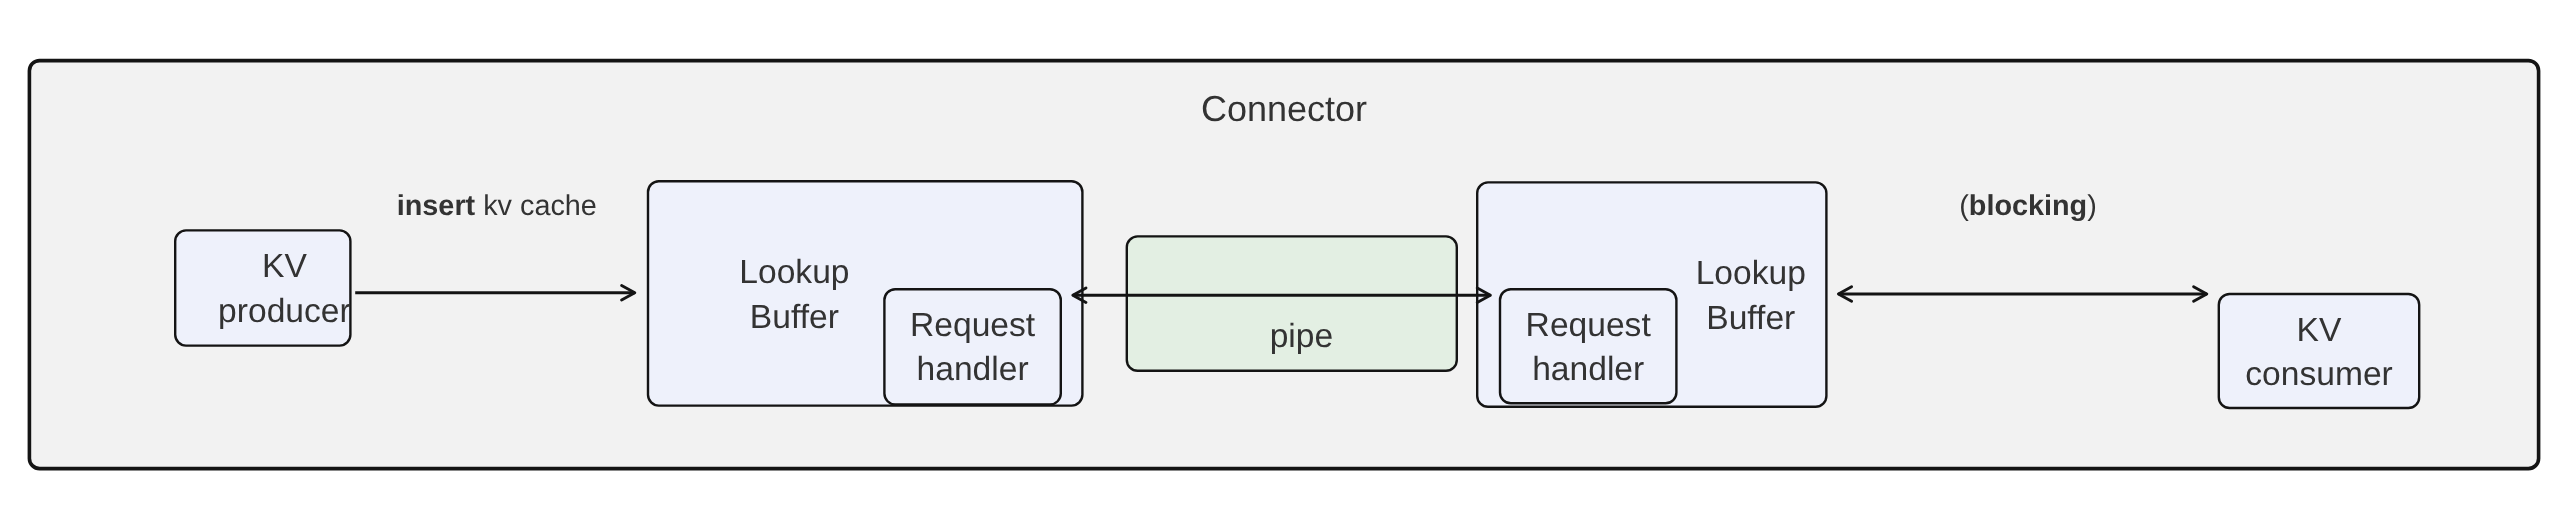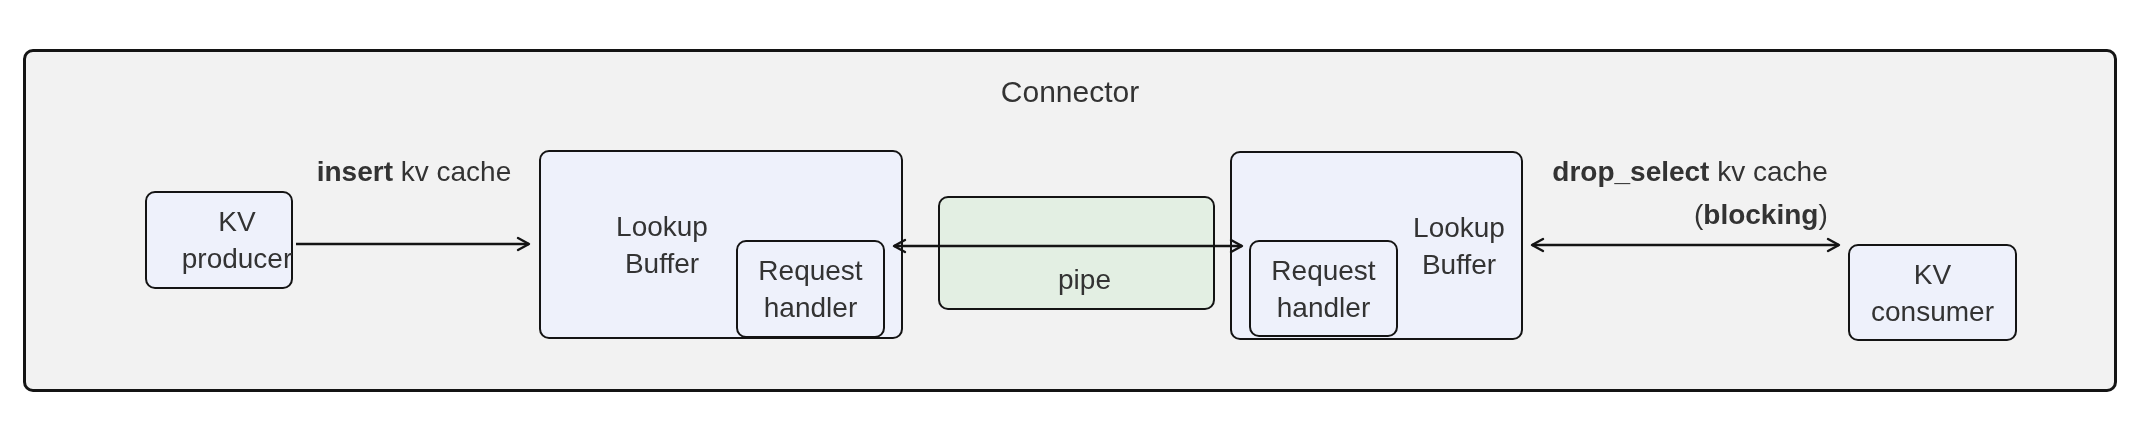--- a/index.html
+++ b/index.html
@@ -78,22 +78,22 @@
     align-items: flex-end;
     justify-content: center;
     padding-bottom: 10px;
     font-size: 28px;
     padding-left: 16px;
   }
   .edge-label {
     position: absolute;
     top: 150px;
     transform: translateX(-50%);
-    text-align: right;
-    font-size: 28px;
+    text-align: center;
+    font-size: 24px;
     line-height: 43px;
     white-space: nowrap;
     color: var(--text);
   }
   .edge-label b { font-weight: 700; }
   .label-insert { left: 414px; }
   .label-drop   { left: 1690px; }
   .arrows {
     position: absolute;
     left: 0; top: 0;
@@ -145,21 +145,20 @@
 
   <div class="node kv-consumer">
     <span>KV consumer</span>
   </div>
 
   <div class="edge-label label-insert">
     <div><b>insert</b><span> kv cache</span></div>
   </div>
 
   <div class="edge-label label-drop">
-    <div><b>drop_select</b><span> kv cache</span></div>
     <div><span>(</span><b>blocking</b><span>)</span></div>
   </div>
 
   <svg class="arrows" xmlns="http://www.w3.org/2000/svg">
     <defs>
       <marker id="chev" markerUnits="userSpaceOnUse" markerWidth="18" markerHeight="18" refX="13" refY="8" orient="auto-start-reverse">
         <path class="head-path" d="M2,2 L13,8 L2,14"></path>
       </marker>
     </defs>
     <line x1="296" y1="244" x2="529" y2="244" marker-end="url(#chev)"></line>

